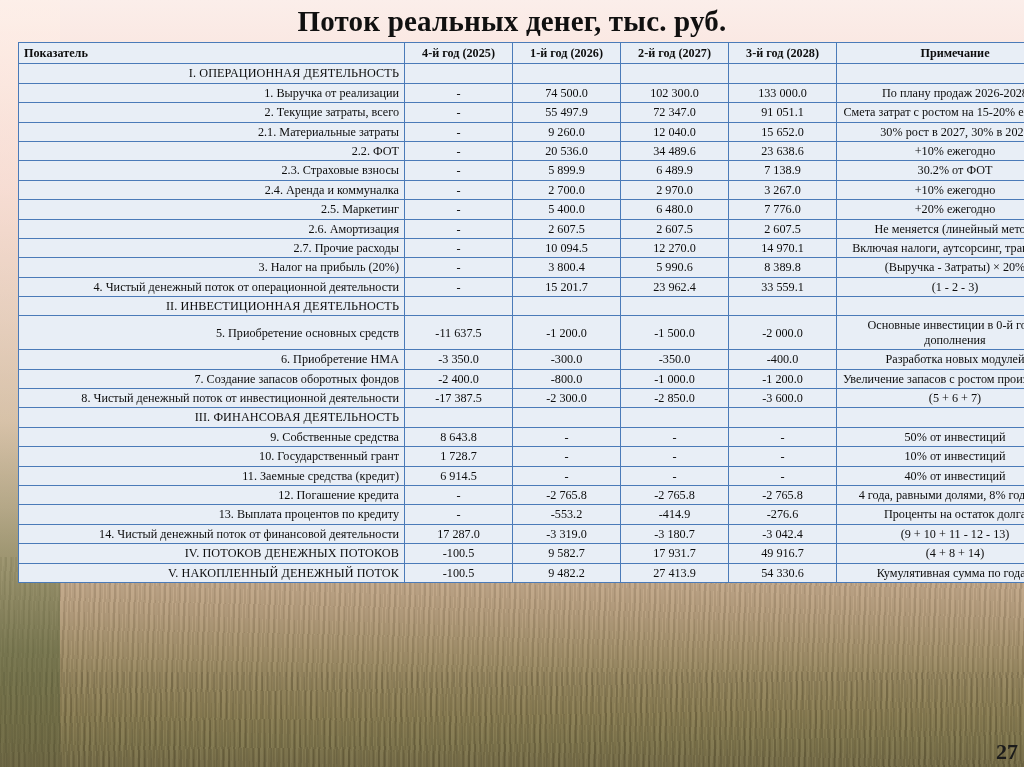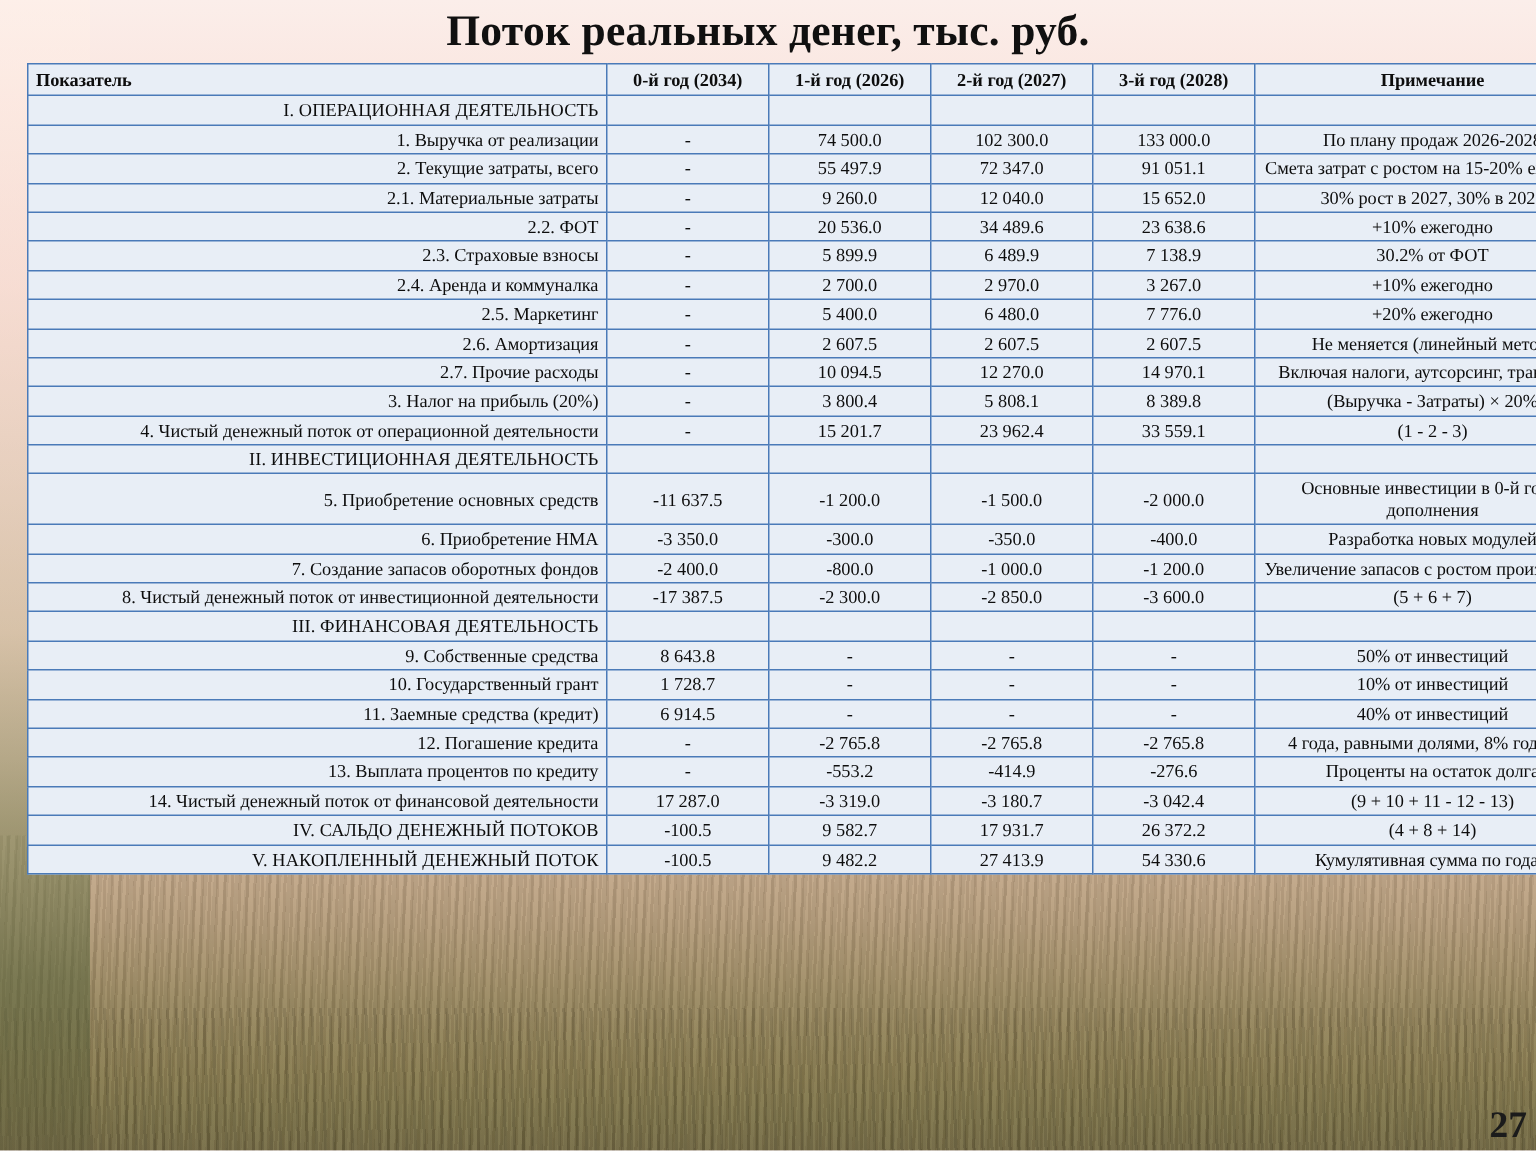--- a/index.html
+++ b/index.html
@@ -126,21 +126,21 @@
   td.num { text-align: center; white-space: nowrap; }
 
   .rowtall td { padding-top: 8px; padding-bottom: 8px; }
   .rowmed td { padding-top: 5px; padding-bottom: 5px; }
 
   #pagenum {
     position: absolute;
     right: 6px; bottom: 2px;
     z-index: 6;
     font-family: "Liberation Serif", "DejaVu Serif", serif;
-    font-size: 25px;
+    font-size: 22px;
     font-weight: bold;
     color: #1b1b1b;
     margin-top: 12px;
   }
 </style>
 </head>
 <body>
 
 <div id="bg">
   <div id="bg-texture"></div>
@@ -150,21 +150,21 @@
 
 <div id="slide">
 
   <div id="title">Поток реальных денег, тыс. руб.</div>
 
   <div id="table-wrap">
     <table class="cf">
       <thead>
         <tr class="hdr">
           <th class="c-label">Показатель</th>
-          <th class="c-y">0-й год (2034)</th>
+          <th class="c-y">4-й год (2025)</th>
           <th class="c-y">1-й год (2026)</th>
           <th class="c-y">2-й год (2027)</th>
           <th class="c-y">3-й год (2028)</th>
           <th class="c-note">Примечание</th>
         </tr>
       </thead>
       <tbody id="cf-body">
           <tr class="section">
             <td class="c-label">I. ОПЕРАЦИОННАЯ ДЕЯТЕЛЬНОСТЬ</td>
             <td class="c-y num"></td>
@@ -242,21 +242,21 @@
             <td class="c-y num">-</td>
             <td class="c-y num">10 094.5</td>
             <td class="c-y num">12 270.0</td>
             <td class="c-y num">14 970.1</td>
             <td class="c-note">Включая налоги, аутсорсинг, транспорт</td>
           </tr>
           <tr>
             <td class="c-label">3. Налог на прибыль (20%)</td>
             <td class="c-y num">-</td>
             <td class="c-y num">3 800.4</td>
-            <td class="c-y num">5 808.1</td>
+            <td class="c-y num">5 990.6</td>
             <td class="c-y num">8 389.8</td>
             <td class="c-note">(Выручка - Затраты) × 20%</td>
           </tr>
           <tr>
             <td class="c-label">4. Чистый денежный поток от операционной деятельности</td>
             <td class="c-y num">-</td>
             <td class="c-y num">15 201.7</td>
             <td class="c-y num">23 962.4</td>
             <td class="c-y num">33 559.1</td>
             <td class="c-note">(1 - 2 - 3)</td>
@@ -351,25 +351,25 @@
           </tr>
           <tr class="rowtall">
             <td class="c-label">14. Чистый денежный поток от финансовой деятельности</td>
             <td class="c-y num">17 287.0</td>
             <td class="c-y num">-3 319.0</td>
             <td class="c-y num">-3 180.7</td>
             <td class="c-y num">-3 042.4</td>
             <td class="c-note">(9 + 10 + 11 - 12 - 13)</td>
           </tr>
           <tr class="caps">
-            <td class="c-label">IV. САЛЬДО ДЕНЕЖНЫЙ ПОТОКОВ</td>
+            <td class="c-label">IV. ПОТОКОВ ДЕНЕЖНЫХ ПОТОКОВ</td>
             <td class="c-y num">-100.5</td>
             <td class="c-y num">9 582.7</td>
             <td class="c-y num">17 931.7</td>
-            <td class="c-y num">26 372.2</td>
+            <td class="c-y num">49 916.7</td>
             <td class="c-note">(4 + 8 + 14)</td>
           </tr>
           <tr class="caps">
             <td class="c-label">V. НАКОПЛЕННЫЙ ДЕНЕЖНЫЙ ПОТОК</td>
             <td class="c-y num">-100.5</td>
             <td class="c-y num">9 482.2</td>
             <td class="c-y num">27 413.9</td>
             <td class="c-y num">54 330.6</td>
             <td class="c-note">Кумулятивная сумма по годам</td>
           </tr>

